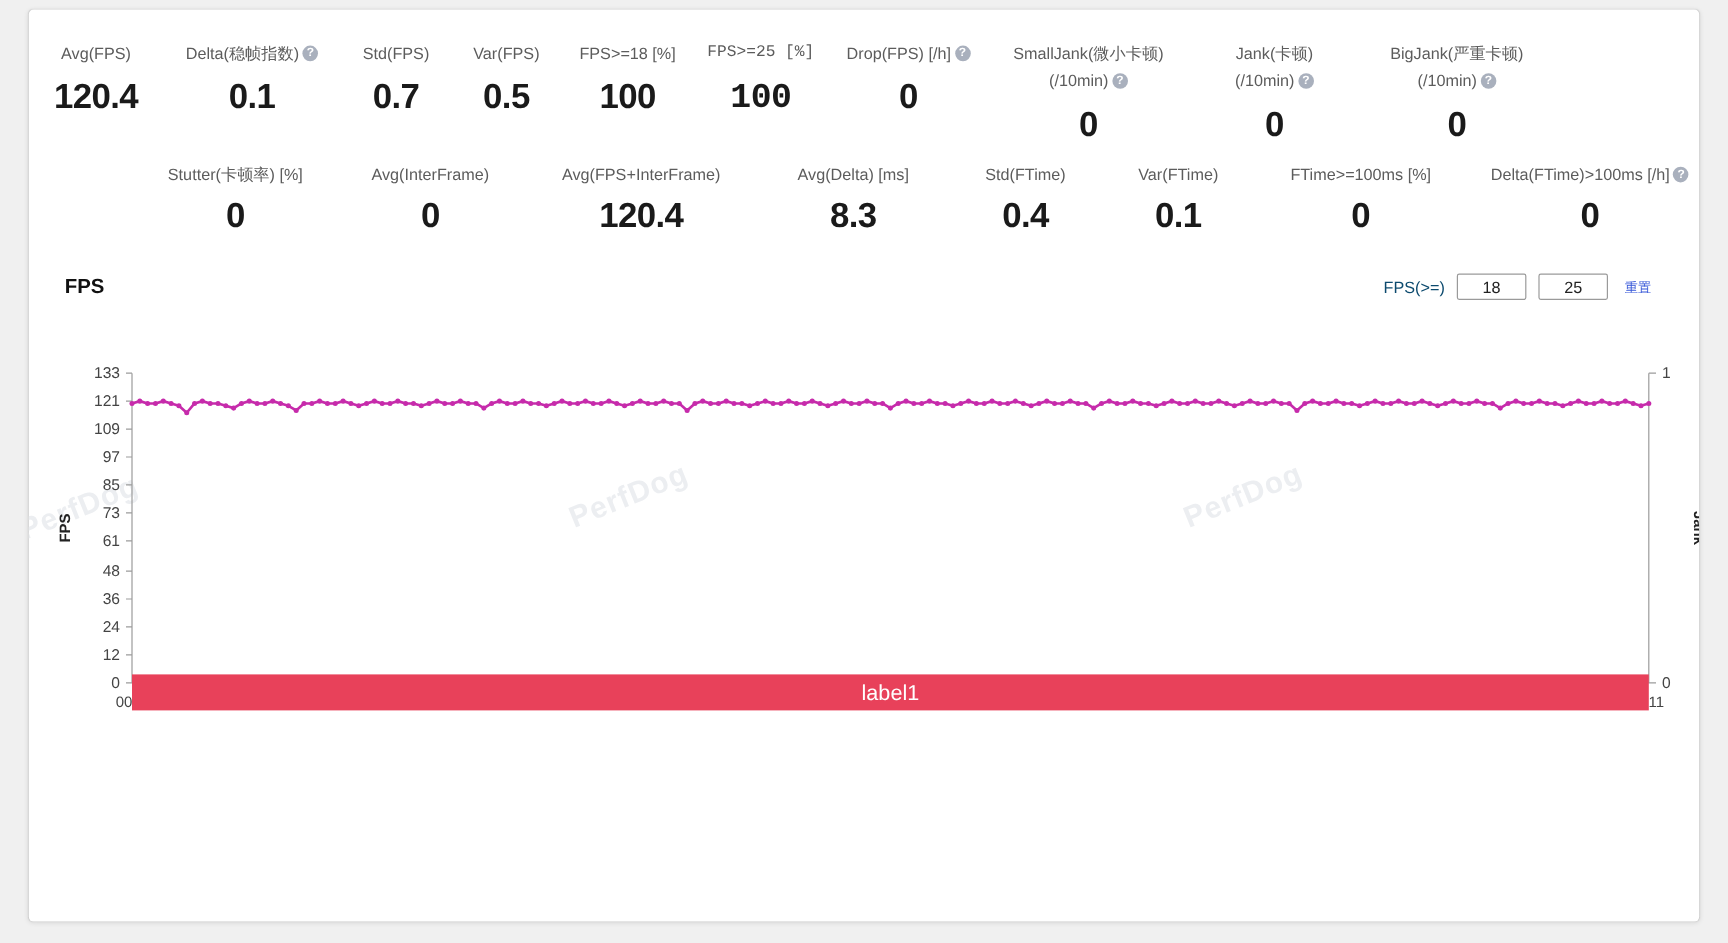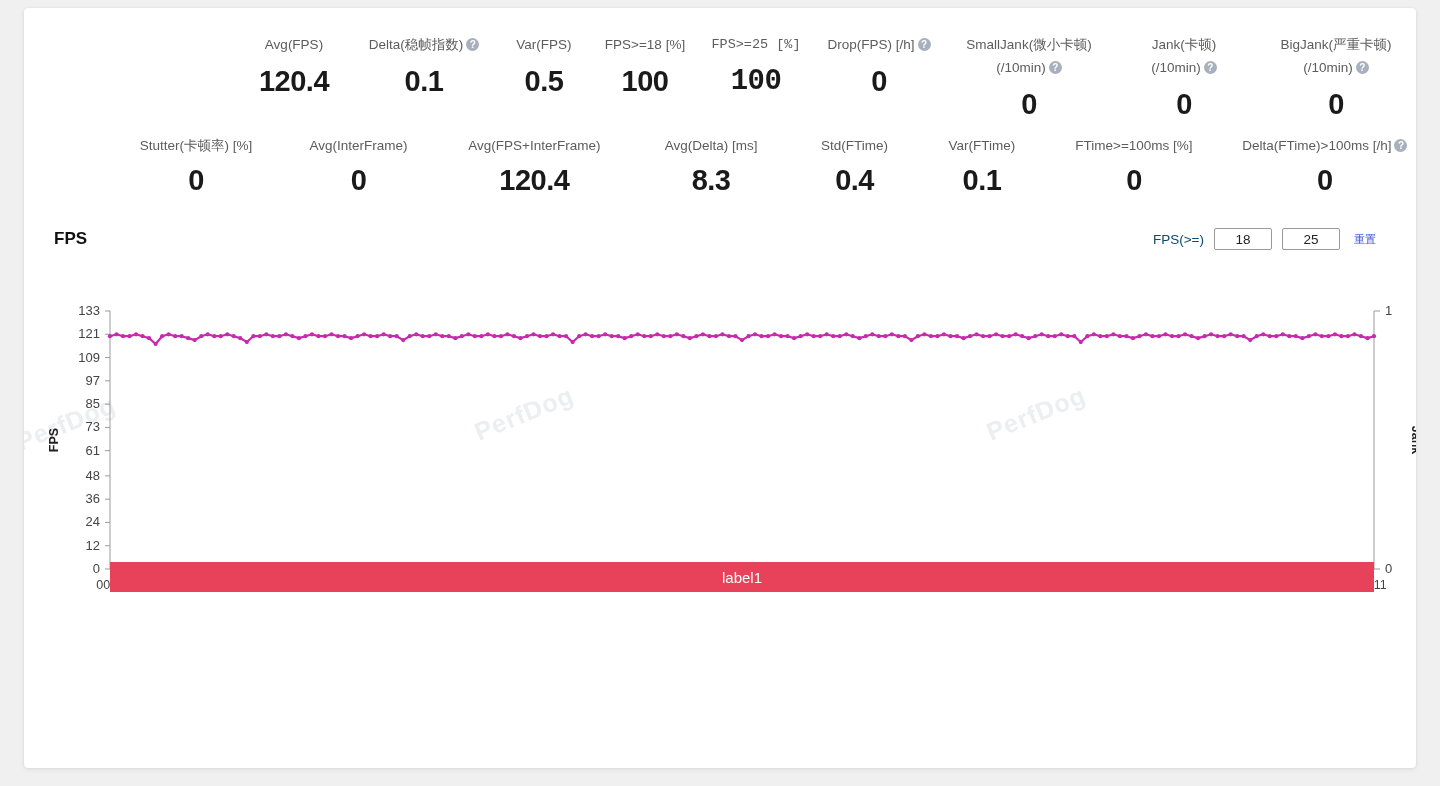--- a/index.html
+++ b/index.html
@@ -135,21 +135,21 @@
     height: 470px;
   }
   .label-banner {
     position: absolute;
     left: 86px;
     top: 303px;
     width: 1264px;
     height: 30px;
     background: #e8415a;
     color: #ffffff;
-    font-size: 15px;
+    font-size: 18px;
     display: flex;
     align-items: center;
     justify-content: center;
     box-sizing: border-box;
     z-index: 3;
   }
   svg.plot {
     position: absolute;
     left: 0;
     top: 0;
@@ -168,33 +168,39 @@
     white-space: nowrap;
   }
 </style>
 </head>
 <body>
 
 <div id="root">
   <div class="card">
 
     <div class="metrics">
-      <div class="metric-row row1" id="metric-row-1" style="padding-left: 61px; justify-content: flex-end;">
+      <div class="metric-row row1" id="metric-row-1" style="">
           <div class="metric" style="width: 112px;">
             <div class="metric-label">
               <span>Avg(FPS)</span>
             </div>
             <div class="metric-value">120.4</div>
           </div>
           <div class="metric" style="width: 148px;">
             <div class="metric-label">
               <span>Delta(稳帧指数)</span>
               <span class="help">?</span>
             </div>
             <div class="metric-value">0.1</div>
+          </div>
+          <div class="metric" style="width: 92px;">
+            <div class="metric-label">
+              <span>Std(FPS)</span>
+            </div>
+            <div class="metric-value">0.7</div>
           </div>
           <div class="metric" style="width: 92px;">
             <div class="metric-label">
               <span>Var(FPS)</span>
             </div>
             <div class="metric-value">0.5</div>
           </div>
           <div class="metric" style="width: 110px;">
             <div class="metric-label">
               <span>FPS&gt;=18 [%]</span>

